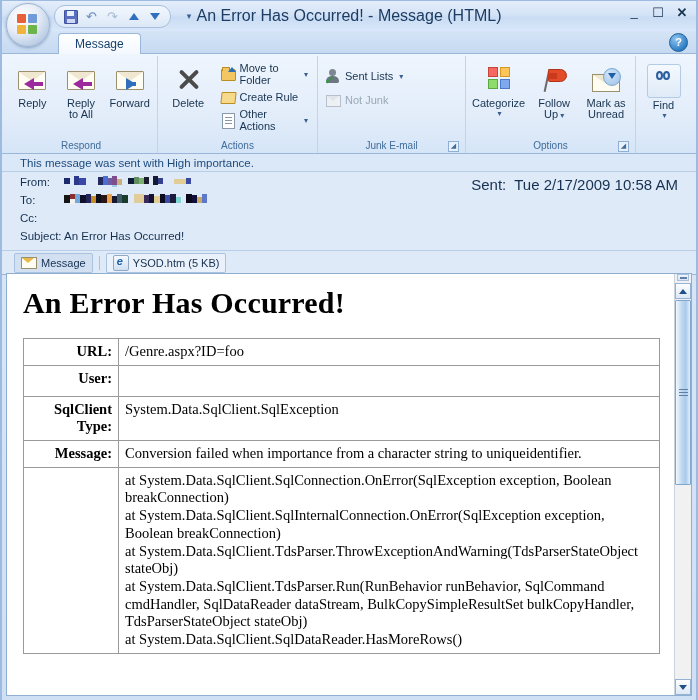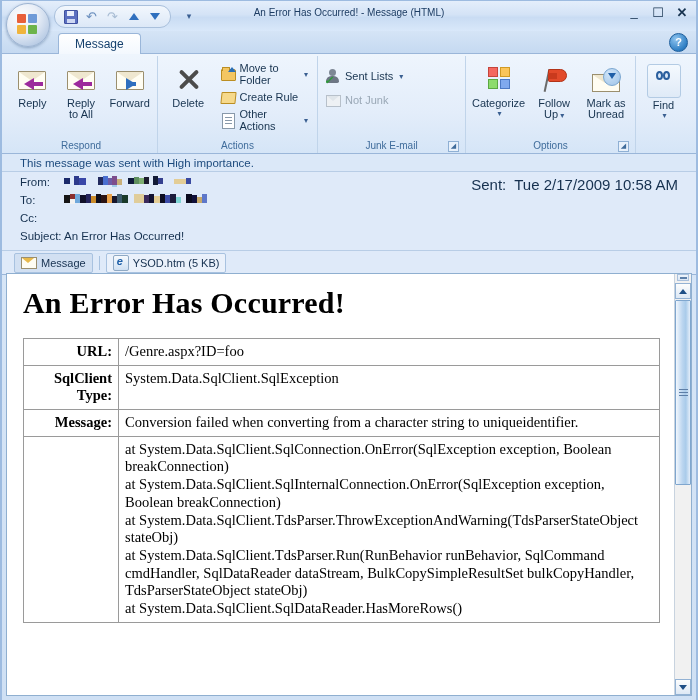--- a/index.html
+++ b/index.html
@@ -49,21 +49,21 @@
   .floppy:before{content:"";position:absolute;left:2px;bottom:0;width:8px;height:4px;background:#cfd8f3;}
   .arc{font-size:13px;color:#6b8fbe;line-height:1;}
   .arc.dim{color:#a8bcd4;}
   .navup,.navdn{width:0;height:0;}
   .navup{border-left:5px solid transparent;border-right:5px solid transparent;border-bottom:7px solid #2f6fbe;}
   .navdn{border-left:5px solid transparent;border-right:5px solid transparent;border-top:7px solid #2f6fbe;}
   .qat-drop{width:14px;height:17px;display:flex;align-items:center;justify-content:center;cursor:pointer;color:#3a5f91;font-size:9px;}
 
   .wintitle{
     position:absolute;left:0;right:0;top:6px;text-align:center;
-    font-size:10px;color:#1c3c63;pointer-events:none;
+    font-size:16px;color:#1c3c63;pointer-events:none;
   }
   .winbtns{position:absolute;right:6px;top:3px;display:flex;gap:8px;align-items:center;}
   .winbtns span{
     width:16px;height:16px;display:flex;align-items:center;justify-content:center;
     color:#16324f;font-size:13px;cursor:pointer;
   }
   .wb-min{font-size:15px;line-height:6px;}
   .wb-max{font-size:11px;}
   .wb-close{font-weight:bold;font-size:14px;}
 
@@ -581,26 +581,30 @@
     <div class="bodyscroll">
       <div class="err-title">An Error Has Occurred!</div>
 
       <table class="errtbl">
         <tbody>
             <tr>
           <td class="k">URL:</td>
           <td class="v">/Genre.aspx?ID=foo</td>
         </tr>
         <tr>
+          <td class="k">User:</td>
+          <td class="v emptyrow"></td>
+        </tr>
+        <tr>
           <td class="k">SqlClient Type:</td>
           <td class="v">System.Data.SqlClient.SqlException</td>
         </tr>
         <tr>
           <td class="k">Message:</td>
-          <td class="v">Conversion failed when converting from a character string to uniqueidentifier.</td>
+          <td class="v">Conversion failed when importance from a character string to uniqueidentifier.</td>
         </tr>
         <tr>
           <td class="k"></td>
           <td class="v trace">at System.Data.SqlClient.SqlConnection.OnError(SqlException exception, Boolean breakConnection)
 at System.Data.SqlClient.SqlInternalConnection.OnError(SqlException exception, Boolean breakConnection)
 at System.Data.SqlClient.TdsParser.ThrowExceptionAndWarning(TdsParserStateObject stateObj)
 at System.Data.SqlClient.TdsParser.Run(RunBehavior runBehavior, SqlCommand cmdHandler, SqlDataReader dataStream, BulkCopySimpleResultSet bulkCopyHandler, TdsParserStateObject stateObj)
 at System.Data.SqlClient.SqlDataReader.HasMoreRows()</td>
         </tr>
       </tbody>

